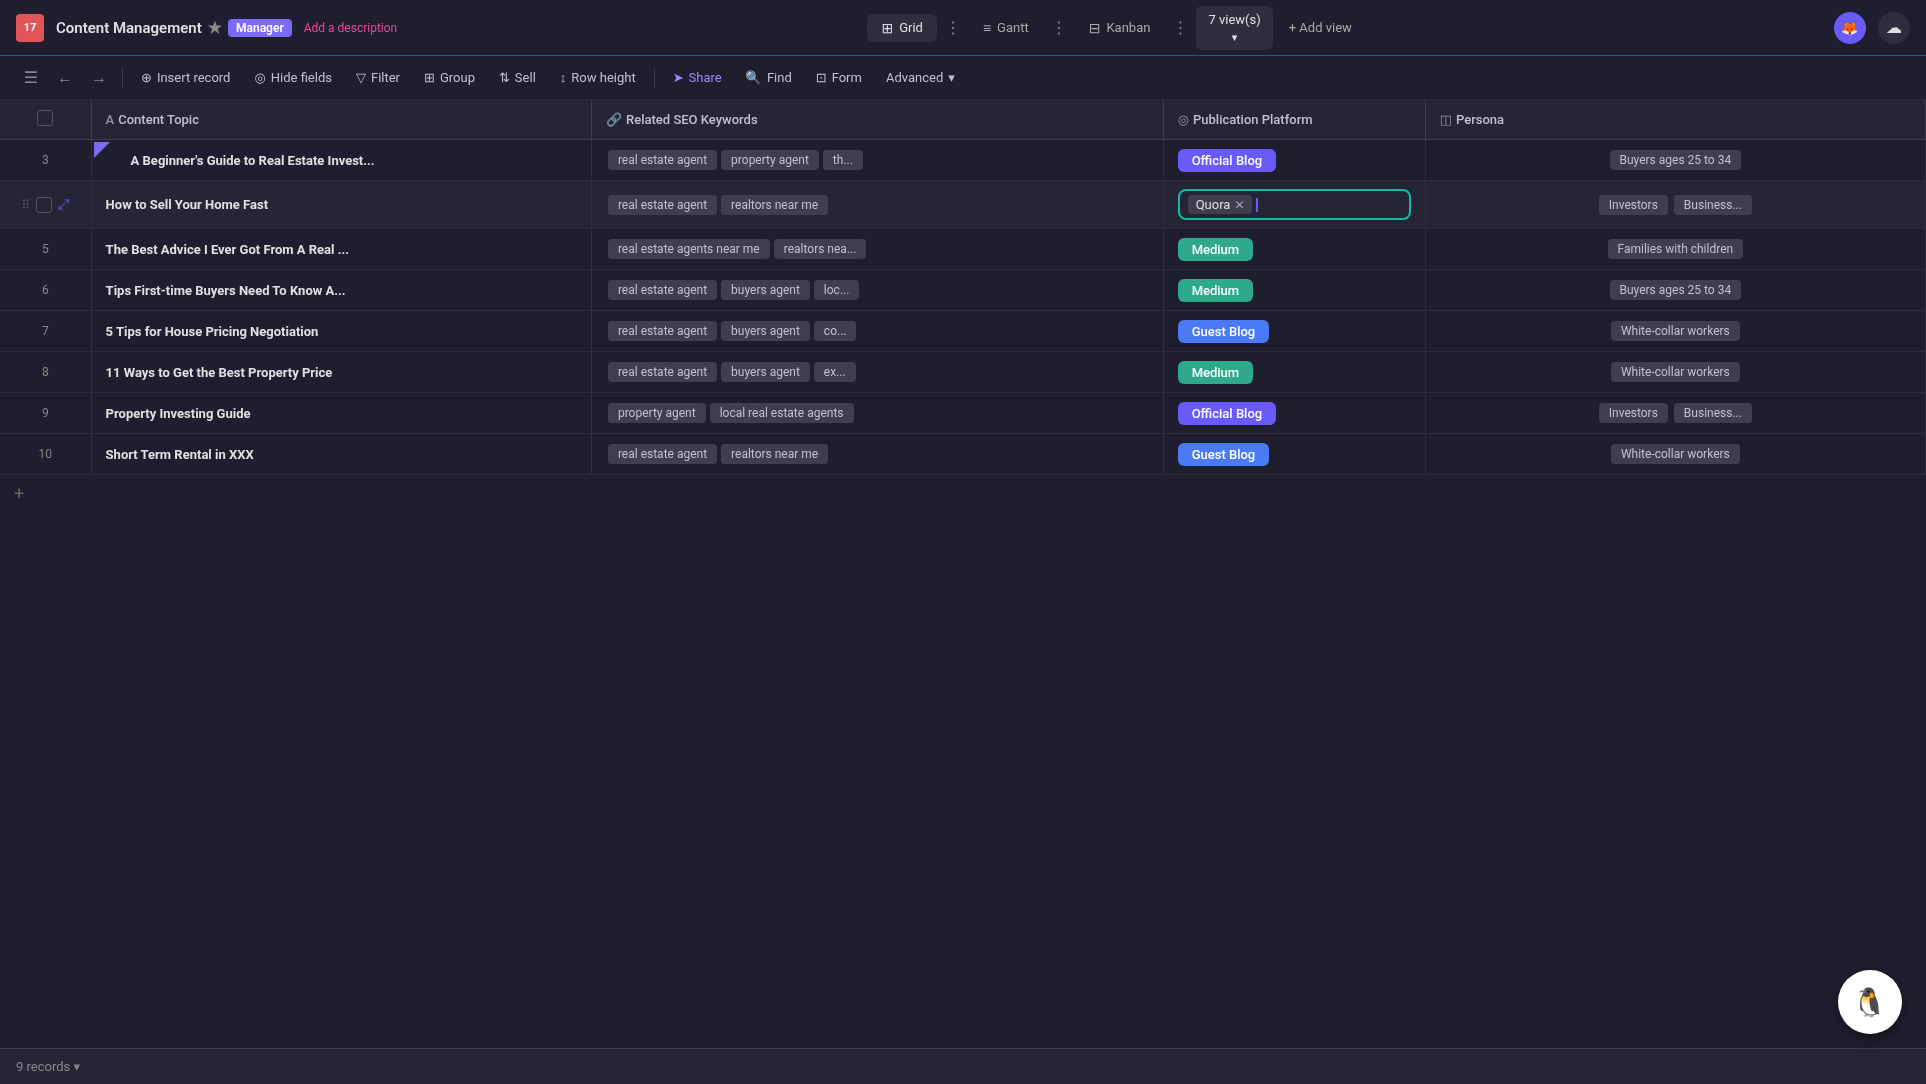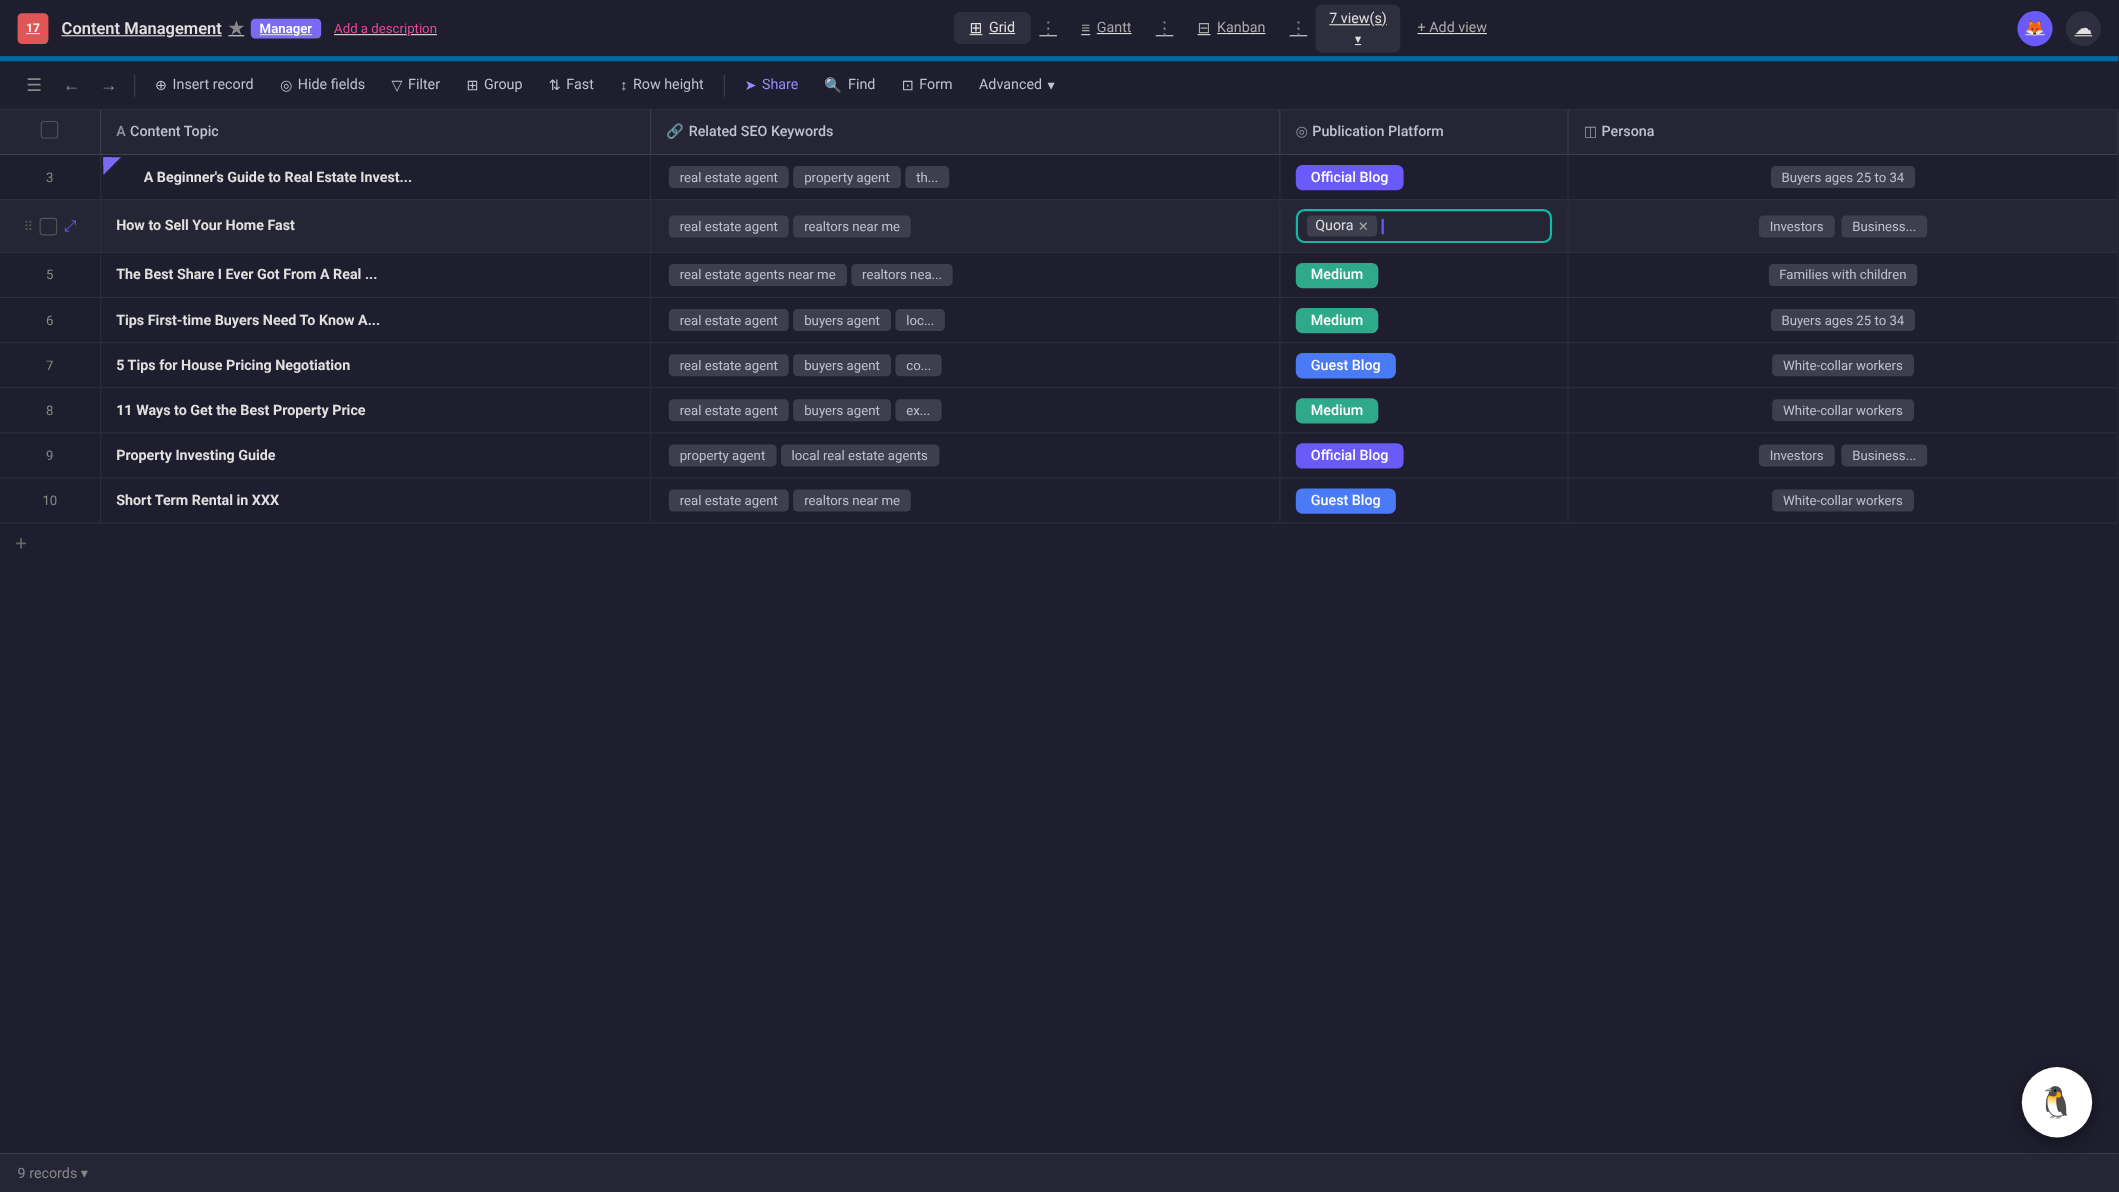--- a/index.html
+++ b/index.html
@@ -11,24 +11,23 @@
       min-height: 1084px;
       overflow-x: hidden;
     }
 
     
     .top-bar {
       display: flex;
       align-items: center;
       padding: 18px 16px;
       background: #1e1e2e;
-      border-bottom: 5px solid #0369a1;
+      border-bottom: 1px solid #0369a1;
       gap: 12px;
       height: 56px;
-      text-decoration: underline;
     }
     .app-title {
       display: flex;
       align-items: center;
       gap: 6px;
       font-size: 15px;
       font-weight: 600;
       color: #e0e0e0;
     }
     .app-icon {
@@ -433,21 +432,21 @@
   <div class="toolbar-btn">
     <span>▽</span>
     <span>Filter</span>
   </div>
   <div class="toolbar-btn">
     <span>⊞</span>
     <span>Group</span>
   </div>
   <div class="toolbar-btn">
     <span>⇅</span>
-    <span>Fast</span>
+    <span>Sell</span>
   </div>
   <div class="toolbar-btn">
     <span>↕</span>
     <span>Row height</span>
   </div>
 
   <div class="toolbar-divider"></div>
 
   <div class="toolbar-btn share">
     <span>➤</span>
@@ -535,21 +534,21 @@
           </td>
           <td>
             <div class="persona-tags">
               <span class="tag tag-gray">Investors</span>
               <span class="tag tag-gray">Business...</span>
             </div>
           </td>
         </tr>
         <tr>
           <td><span>5</span></td>
-          <td><strong>The Best Share I Ever Got From A Real ...</strong></td>
+          <td><strong>The Best Advice I Ever Got From A Real ...</strong></td>
           <td><span class="tag tag-gray">real estate agents near me</span><span class="tag tag-gray">realtors nea...</span></td>
           <td><span class="platform-tag platform-medium">Medium</span></td>
           <td>
             <div class="persona-tags">
               <span class="tag tag-gray">Families with children</span>
             </div>
           </td>
         </tr>
         <tr>
           <td><span>6</span></td>

